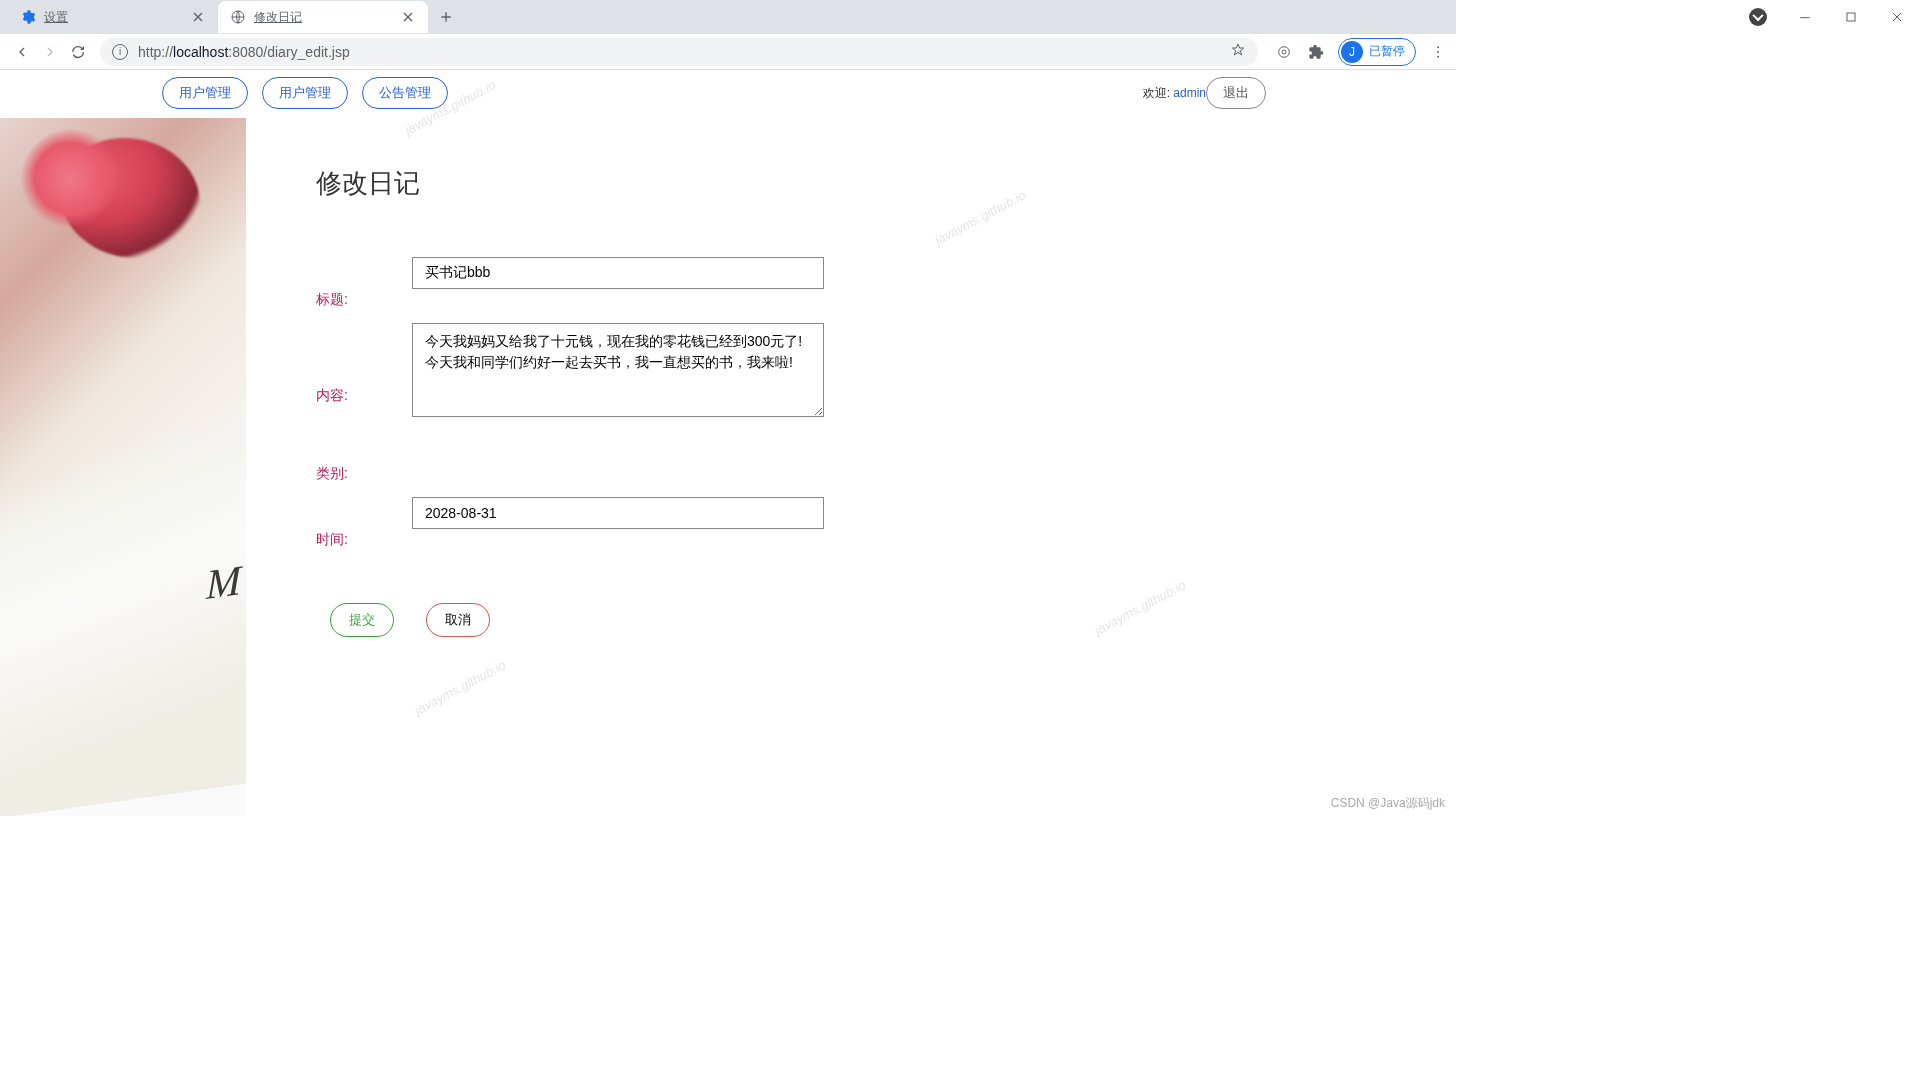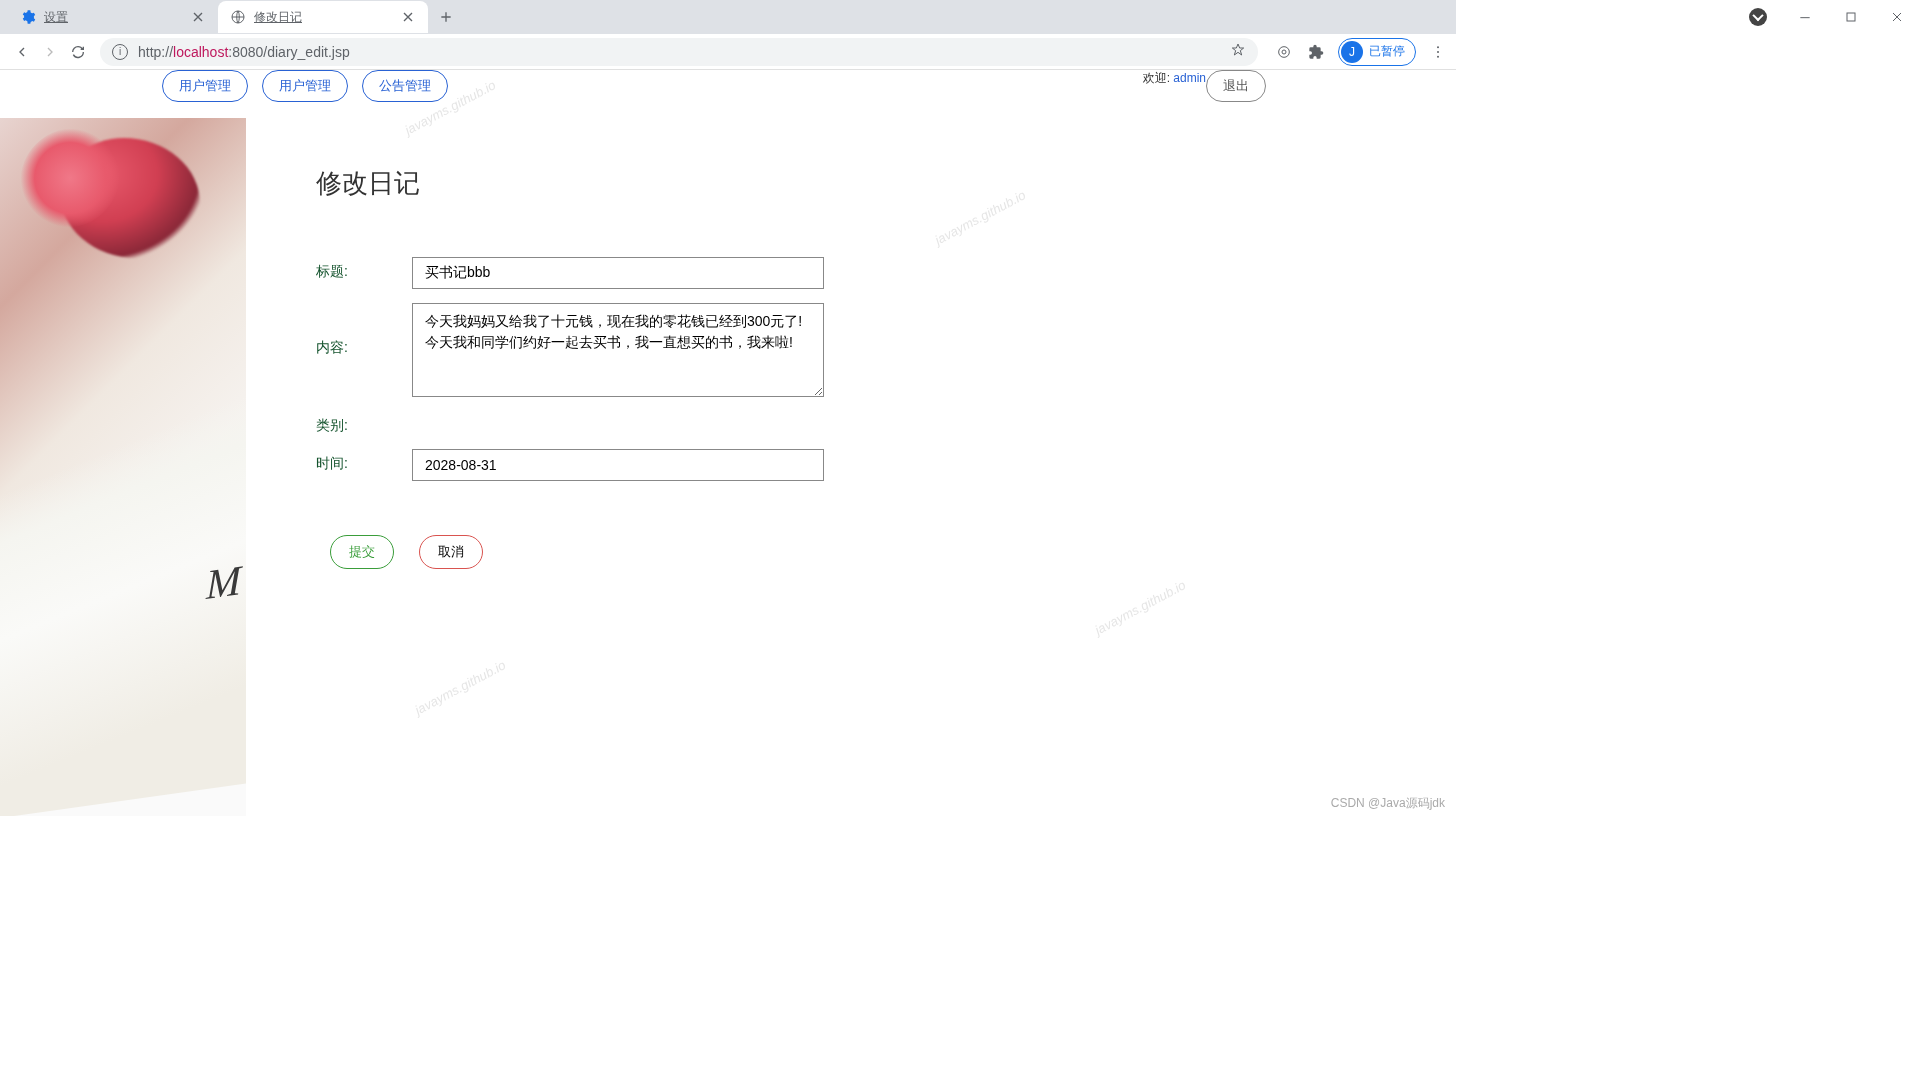--- a/index.html
+++ b/index.html
@@ -20,50 +20,50 @@
     .wc-ext-circle { width: 18px; height: 18px; border-radius: 50%; background: #444; display: flex; align-items: center; justify-content: center; }
     .wc-ext-circle::after { content: ""; width: 6px; height: 6px; border: 2px solid #fff; border-top: none; border-left: none; transform: rotate(45deg) translate(-1px,-1px); }
     
     .toolbar { background: #fff; height: 36px; display: flex; align-items: center; padding: 0 8px; border-bottom: 1px solid #e0e0e0; }
     .nav-btn { width: 28px; height: 28px; display: flex; align-items: center; justify-content: center; color: #5f6368; cursor: pointer; }
     .nav-btn.disabled { color: #bbb; }
     .addr-bar { flex: 1; height: 28px; background: #f1f3f4; border-radius: 14px; display: flex; align-items: center; padding: 0 12px; margin: 0 8px; font-size: 14px; color: #202124; }
     .addr-info { width: 16px; height: 16px; border: 1.5px solid #5f6368; border-radius: 50%; display: flex; align-items: center; justify-content: center; font-size: 10px; color: #5f6368; margin-right: 10px; }
     .addr-text { flex: 1; }
     .addr-text .proto { color: #5f6368; }
-    .addr-text .host { color: #be185d; font-weight: 500; }
+    .addr-text .host { color: #0f172a; font-weight: 500; }
     .addr-text .path { color: #5f6368; }
     .star-btn { color: #5f6368; }
     .toolbar-icons { display: flex; align-items: center; gap: 12px; margin-left: 8px; }
     .toolbar-icon { width: 20px; height: 20px; display: flex; align-items: center; justify-content: center; color: #5f6368; }
     .profile-pill { display: flex; align-items: center; height: 28px; border: 1px solid #1a73e8; border-radius: 14px; padding: 0 10px 0 2px; gap: 6px; font-size: 12px; color: #1a73e8; }
     .profile-avatar { width: 22px; height: 22px; border-radius: 50%; background: #1a73e8; color: #fff; display: flex; align-items: center; justify-content: center; font-size: 12px; }
     
     
     .page { position: relative; height: calc(816px - 70px); background: #fff; }
     .bg-left { position: absolute; left: 0; top: 48px; width: 246px; height: 700px; background: linear-gradient(135deg, #e8d4d0 0%, #d4a89e 20%, #f0e8e0 40%, #fafafa 70%); }
     .bg-left::before { content: ""; position: absolute; top: 20px; left: 60px; width: 140px; height: 120px; background: radial-gradient(ellipse at 30% 30%, #e85a6c 0%, #d13f52 40%, #8b2838 70%, transparent 75%); border-radius: 50% 60% 50% 60%; filter: blur(1px); }
     .bg-left::after { content: ""; position: absolute; top: 10px; left: 20px; width: 100px; height: 100px; background: radial-gradient(ellipse, #f07888 0%, #e85a6c 50%, transparent 70%); border-radius: 60% 50% 60% 50%; }
     .bg-book { position: absolute; bottom: 0; left: 0; width: 246px; height: 420px; background: linear-gradient(165deg, transparent 20%, #f5f5f0 30%, #fafaf8 50%, #f0ede5 80%); transform: skewY(-8deg); transform-origin: bottom left; }
     .bg-book::after { content: "M"; position: absolute; bottom: 180px; right: 5px; font-size: 42px; font-family: Georgia, serif; color: #3a3a3a; font-style: italic; }
     
-    .header-bar { position: relative; height: 46px; background: #fff; display: flex; align-items: flex-start; padding: 0 20px 0 162px; z-index: 2; }
+    .header-bar { position: relative; height: 46px; background: #fff; display: flex; align-items: center; padding: 0 20px 0 162px; z-index: 2; }
     .nav-pill { border: 1.5px solid #2962d4; color: #2962d4; background: #fff; border-radius: 18px; padding: 6px 16px; font-size: 13px; margin-right: 14px; cursor: pointer; }
     .header-spacer { flex: 1; }
     .welcome { font-size: 12px; color: #333; }
     .welcome .uname { color: #2962d4; font-weight: 500; }
     .logout-pill { border: 1.5px solid #888; color: #555; background: #fff; border-radius: 18px; padding: 6px 16px; font-size: 13px; cursor: pointer; margin-right: 170px; }
     
     .form-area { position: absolute; left: 316px; top: 96px; width: 560px; z-index: 2; }
     .page-title { font-size: 26px; color: #333; font-weight: 400; margin-bottom: 56px; }
     .form-row { display: flex; align-items: flex-start; margin-bottom: 14px; }
-    .form-label { width: 96px; font-size: 14px; color: #14532d; padding-top: 6px; }
+    .form-label { width: 96px; font-size: 14px; color: #be185d; padding-top: 6px; margin-top: 28px; }
     .form-input { width: 412px; border: 1px solid #888; padding: 7px 12px; font-size: 14px; font-family: inherit; background: #fff; }
     textarea.form-input { height: 94px; resize: both; line-height: 1.5; }
-    .btn-row { margin-top: 54px; display: flex; gap: 25px; padding-left: 14px; }
+    .btn-row { margin-top: 54px; display: flex; gap: 32px; padding-left: 14px; }
     .btn { border-radius: 18px; padding: 7px 18px; font-size: 13px; background: #fff; cursor: pointer; }
     .btn-submit { border: 1.5px solid #3a9d3a; color: #3a9d3a; }
     .btn-cancel { border: 1.5px solid #d9534f; color: #000000; font-family: Liberation Serif, serif; }
     
     .watermark { position: absolute; color: #ccc; font-size: 13px; transform: rotate(-28deg); pointer-events: none; z-index: 3; opacity: 0.5; font-style: italic; }
     .credit { position: absolute; right: 11px; bottom: 4px; font-size: 12px; color: #aaa; z-index: 3; }
     
     svg { width: 16px; height: 16px; }
   </style>
 </head>

